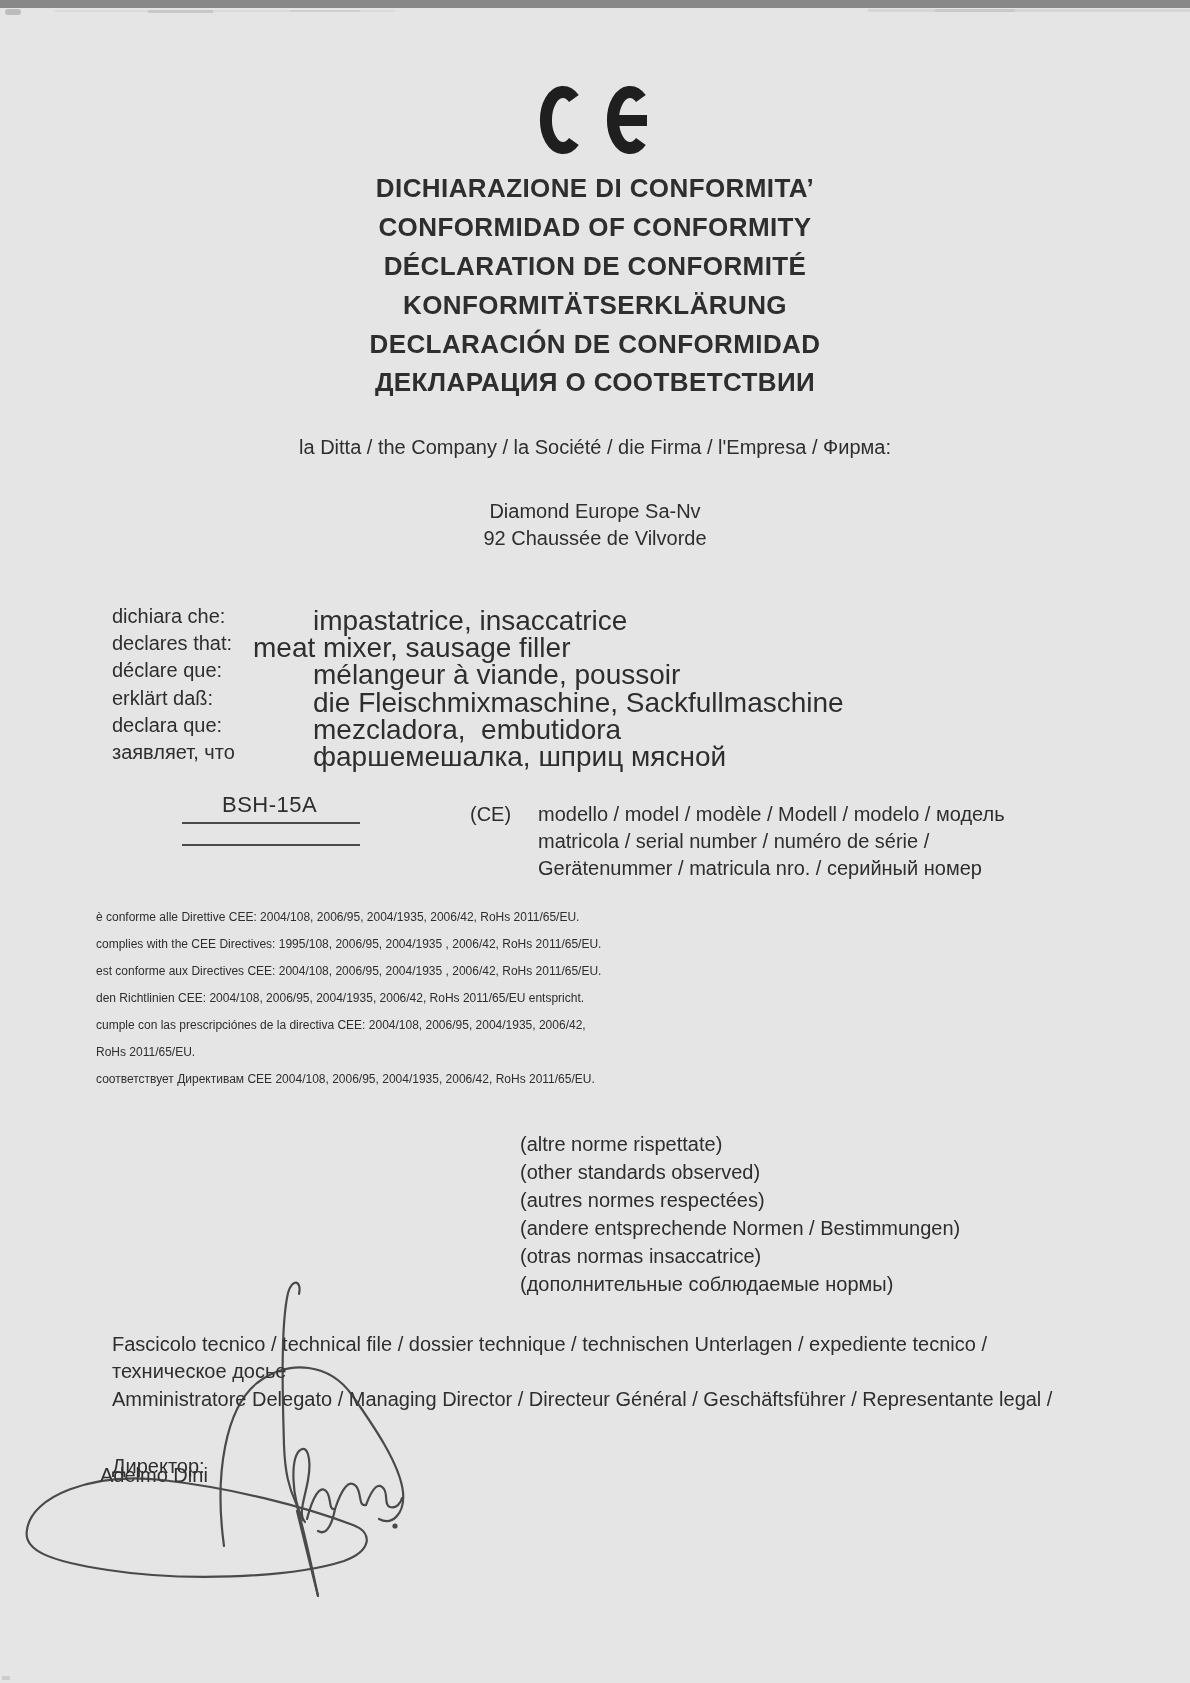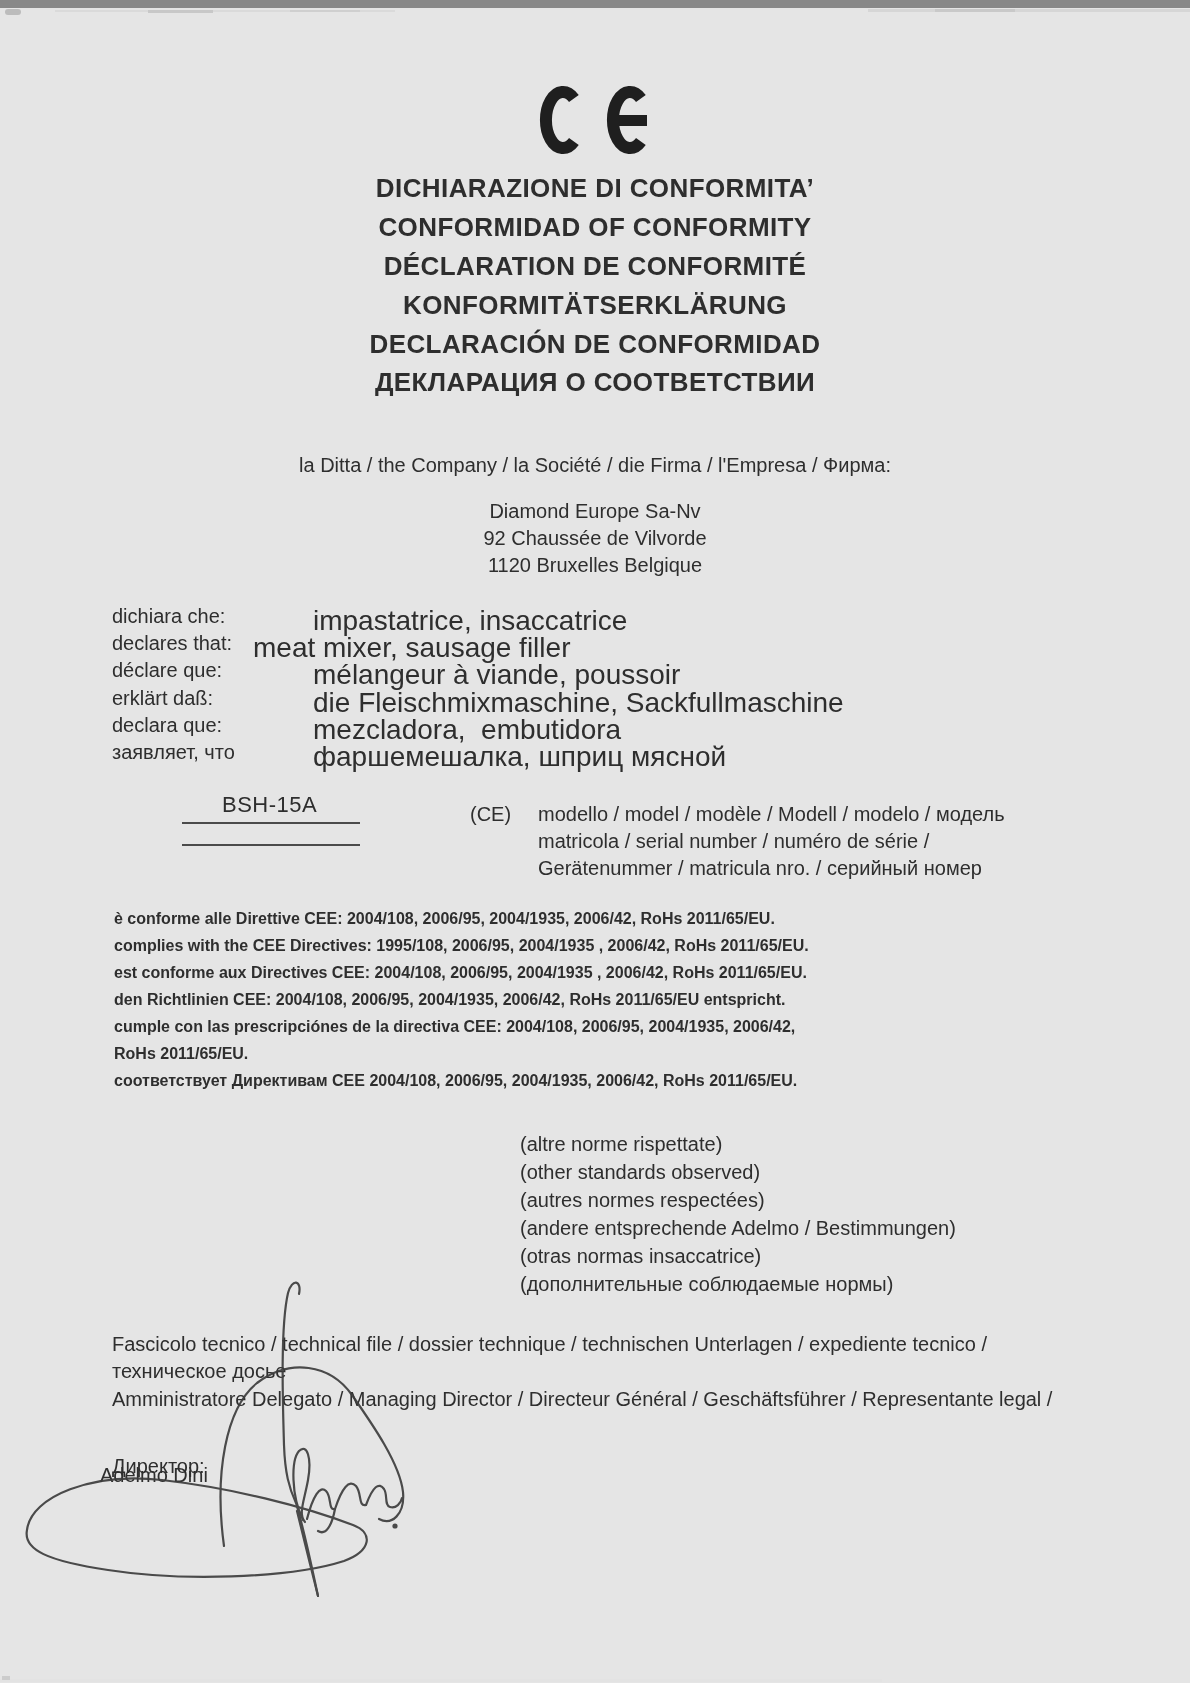--- a/index.html
+++ b/index.html
@@ -15,36 +15,36 @@
   .abs{position:absolute;white-space:nowrap;text-align:right;}
   
   .artifact{position:absolute;}
   
   .ce-logo{position:absolute;left:528px;top:70px;width:135px;height:85px;}
   
   .title-line{left:0;right:0;text-align:center;font-weight:bold;font-size:26px;letter-spacing:.4px;}
   .t0{top:165px}.t1{top:204px}.t2{top:243px}.t3{top:282px}.t4{top:321px}.t5{top:359px}
   
   .center-line{left:0;right:0;text-align:center;font-size:20px;}
-  .c-label{top:446px}
+  .c-label{top:428px}
   .c-name{top:492px}.c-addr1{top:519px}.c-addr2{top:546px}
   
   .dlabel{left:112px;font-size:20px;}
   .dval{left:313px;font-size:28px;white-space:pre;}
   .dval.shift{left:253px;}
   .r0{top:597px}.r1{top:624px}.r2{top:651px}.r3{top:679px}.r4{top:706px}.r5{top:733px}
   
   .model-no{left:222px;top:784px;font-size:22px;letter-spacing:.5px;}
   .u-line{position:absolute;left:182px;width:178px;border-top:2px solid #4b4b4b;}
   .u1{top:814px}.u2{top:836px}
   .ce-paren{left:470px;top:795px;font-size:20px;}
   .cap{left:538px;font-size:20px;}
   .cap0{top:795px}.cap1{top:822px}.cap2{top:849px}
   
-  .dir{left:114px;font-size:16px;font-weight:bold;}
+  .dir{left:96px;font-size:12px;}
   .d0{top:902px}.d1{top:929px}.d2{top:956px}.d3{top:983px}.d4{top:1010px}.d5{top:1037px}.d6{top:1064px}
   
   .std{left:520px;font-size:20px;}
   .s0{top:1125px}.s1{top:1153px}.s2{top:1181px}.s3{top:1209px}.s4{top:1237px}.s5{top:1265px}
   
   .tech{left:112px;font-size:20px;}
   .k0{top:1325px}.k1{top:1352px}.k2{top:1380px}.k3{top:1447px}
   .sig-name{left:100px;top:1456px;font-size:20px;}
   .sig-svg{position:absolute;left:0;top:1260px;width:700px;height:390px;pointer-events:none;}
 </style>
@@ -71,21 +71,20 @@
   <div class="abs title-line t0">DICHIARAZIONE DI CONFORMITA’</div>
   <div class="abs title-line t1">CONFORMIDAD OF CONFORMITY</div>
   <div class="abs title-line t3">KONFORMITÄTSERKLÄRUNG</div>
   <div class="abs title-line t2">DÉCLARATION DE CONFORMITÉ</div>
   <div class="abs title-line t4">DECLARACIÓN DE CONFORMIDAD</div>
   <div class="abs title-line t5">ДЕКЛАРАЦИЯ О СООТВЕТСТВИИ</div>
 
   <div class="abs center-line c-label">la Ditta / the Company / la Société / die Firma / l'Empresa / Фирма:</div>
   <div class="abs center-line c-name">Diamond Europe Sa-Nv</div>
   <div class="abs center-line c-addr1">92 Chaussée de Vilvorde</div>
-  <div class="abs center-line c-addr2">1120 Bruxelles Belgique</div>
 
   <div class="abs dlabel r0">dichiara che:</div>
   <div class="abs dval   r0">impastatrice, insaccatrice</div>
   <div class="abs dlabel r1">declares that:</div>
   <div class="abs dval shift r1">meat mixer, sausage filler</div>
   <div class="abs dlabel r2">déclare que:</div>
   <div class="abs dval   r2">mélangeur à viande, poussoir</div>
   <div class="abs dlabel r3">erklärt daß:</div>
   <div class="abs dval   r3">die Fleischmixmaschine, Sackfullmaschine</div>
   <div class="abs dlabel r4">declara que:</div>
@@ -105,21 +104,21 @@
   <div class="abs dir d1">complies with the CEE Directives: 1995/108, 2006/95, 2004/1935 , 2006/42, RoHs 2011/65/EU.</div>
   <div class="abs dir d2">est conforme aux Directives CEE: 2004/108, 2006/95, 2004/1935 , 2006/42, RoHs 2011/65/EU.</div>
   <div class="abs dir d3">den Richtlinien CEE: 2004/108, 2006/95, 2004/1935, 2006/42, RoHs 2011/65/EU entspricht.</div>
   <div class="abs dir d4">cumple con las prescripciónes de la directiva CEE: 2004/108, 2006/95, 2004/1935, 2006/42,</div>
   <div class="abs dir d5">RoHs 2011/65/EU.</div>
   <div class="abs dir d6">соответствует Директивам CEE 2004/108, 2006/95, 2004/1935, 2006/42, RoHs 2011/65/EU.</div>
 
   <div class="abs std s0">(altre norme rispettate)</div>
   <div class="abs std s1">(other standards observed)</div>
   <div class="abs std s2">(autres normes respectées)</div>
-  <div class="abs std s3">(andere entsprechende Adelmo / Bestimmungen)</div>
+  <div class="abs std s3">(andere entsprechende Normen / Bestimmungen)</div>
   <div class="abs std s4">(otras normas insaccatrice)</div>
   <div class="abs std s5">(дополнительные соблюдаемые нормы)</div>
 
   <div class="abs tech k0">Fascicolo tecnico / technical file / dossier technique / technischen Unterlagen / expediente tecnico /</div>
   <div class="abs tech k1">техническое досье</div>
   <div class="abs tech k2">Amministratore Delegato / Managing Director / Directeur Général / Geschäftsführer / Representante legal /</div>
   <div class="abs tech k3">Директор:</div>
 
   <div class="abs sig-name">Adelmo Dini</div>
 

